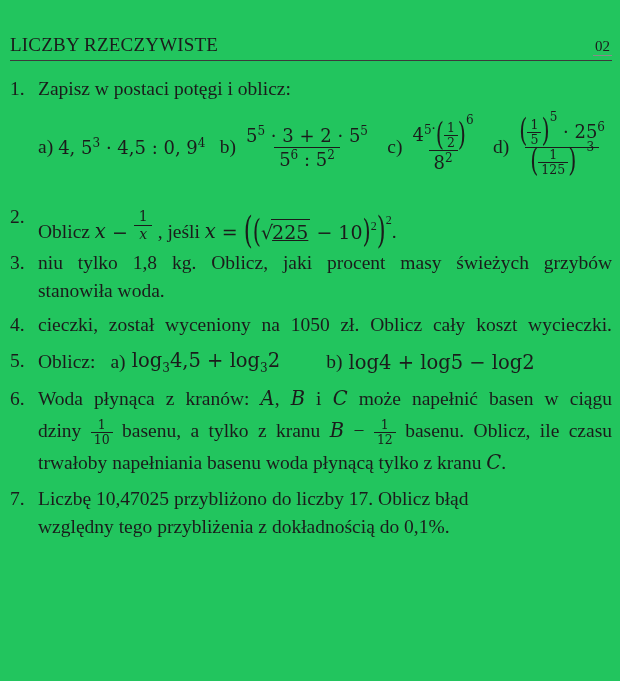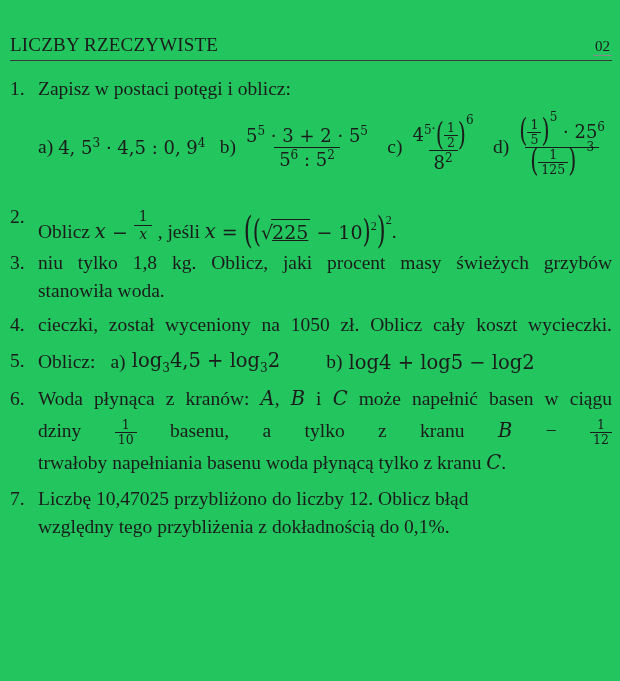--- a/index.html
+++ b/index.html
@@ -179,26 +179,26 @@
   <div class="prob mt8">
     <span class="pnum">6.</span>
     <div class="pbody">
       <div class="tline jl"><span>Woda płynąca z kranów: </span><span class="mvar">A</span><span>, </span><span class="mvar">B</span><span> i </span><span class="mvar">C</span><span> może napełnić basen w ciągu</span></div>
       <div class="fline jl"><span>dziny </span><span class="frac sfrac">
             <span class="fn">1</span>
             <span class="fd">10</span>
           </span><span> basenu, a tylko z kranu </span><span class="mvar">B</span><span> − </span><span class="frac sfrac">
             <span class="fn">1</span>
             <span class="fd">12</span>
-          </span></div>
+          </span><span> basenu. Oblicz, ile czasu</span></div>
       <div class="tline"><span>trwałoby napełniania basenu woda płynącą tylko z kranu </span><span class="mvar">C</span><span>.</span></div>
     </div>
   </div>
 
   <div class="prob mt8">
     <span class="pnum">7.</span>
     <div class="pbody">
-      <div class="tline">Liczbę 10,47025 przybliżono do liczby 12. Oblicz błąd</div>
+      <div class="tline">Liczbę 10,47025 przybliżono do liczby 17. Oblicz błąd</div>
       <div class="tline">względny tego przybliżenia z dokładnością do 0,1%.</div>
     </div>
   </div>
 
 </div>
 
 </body></html>

